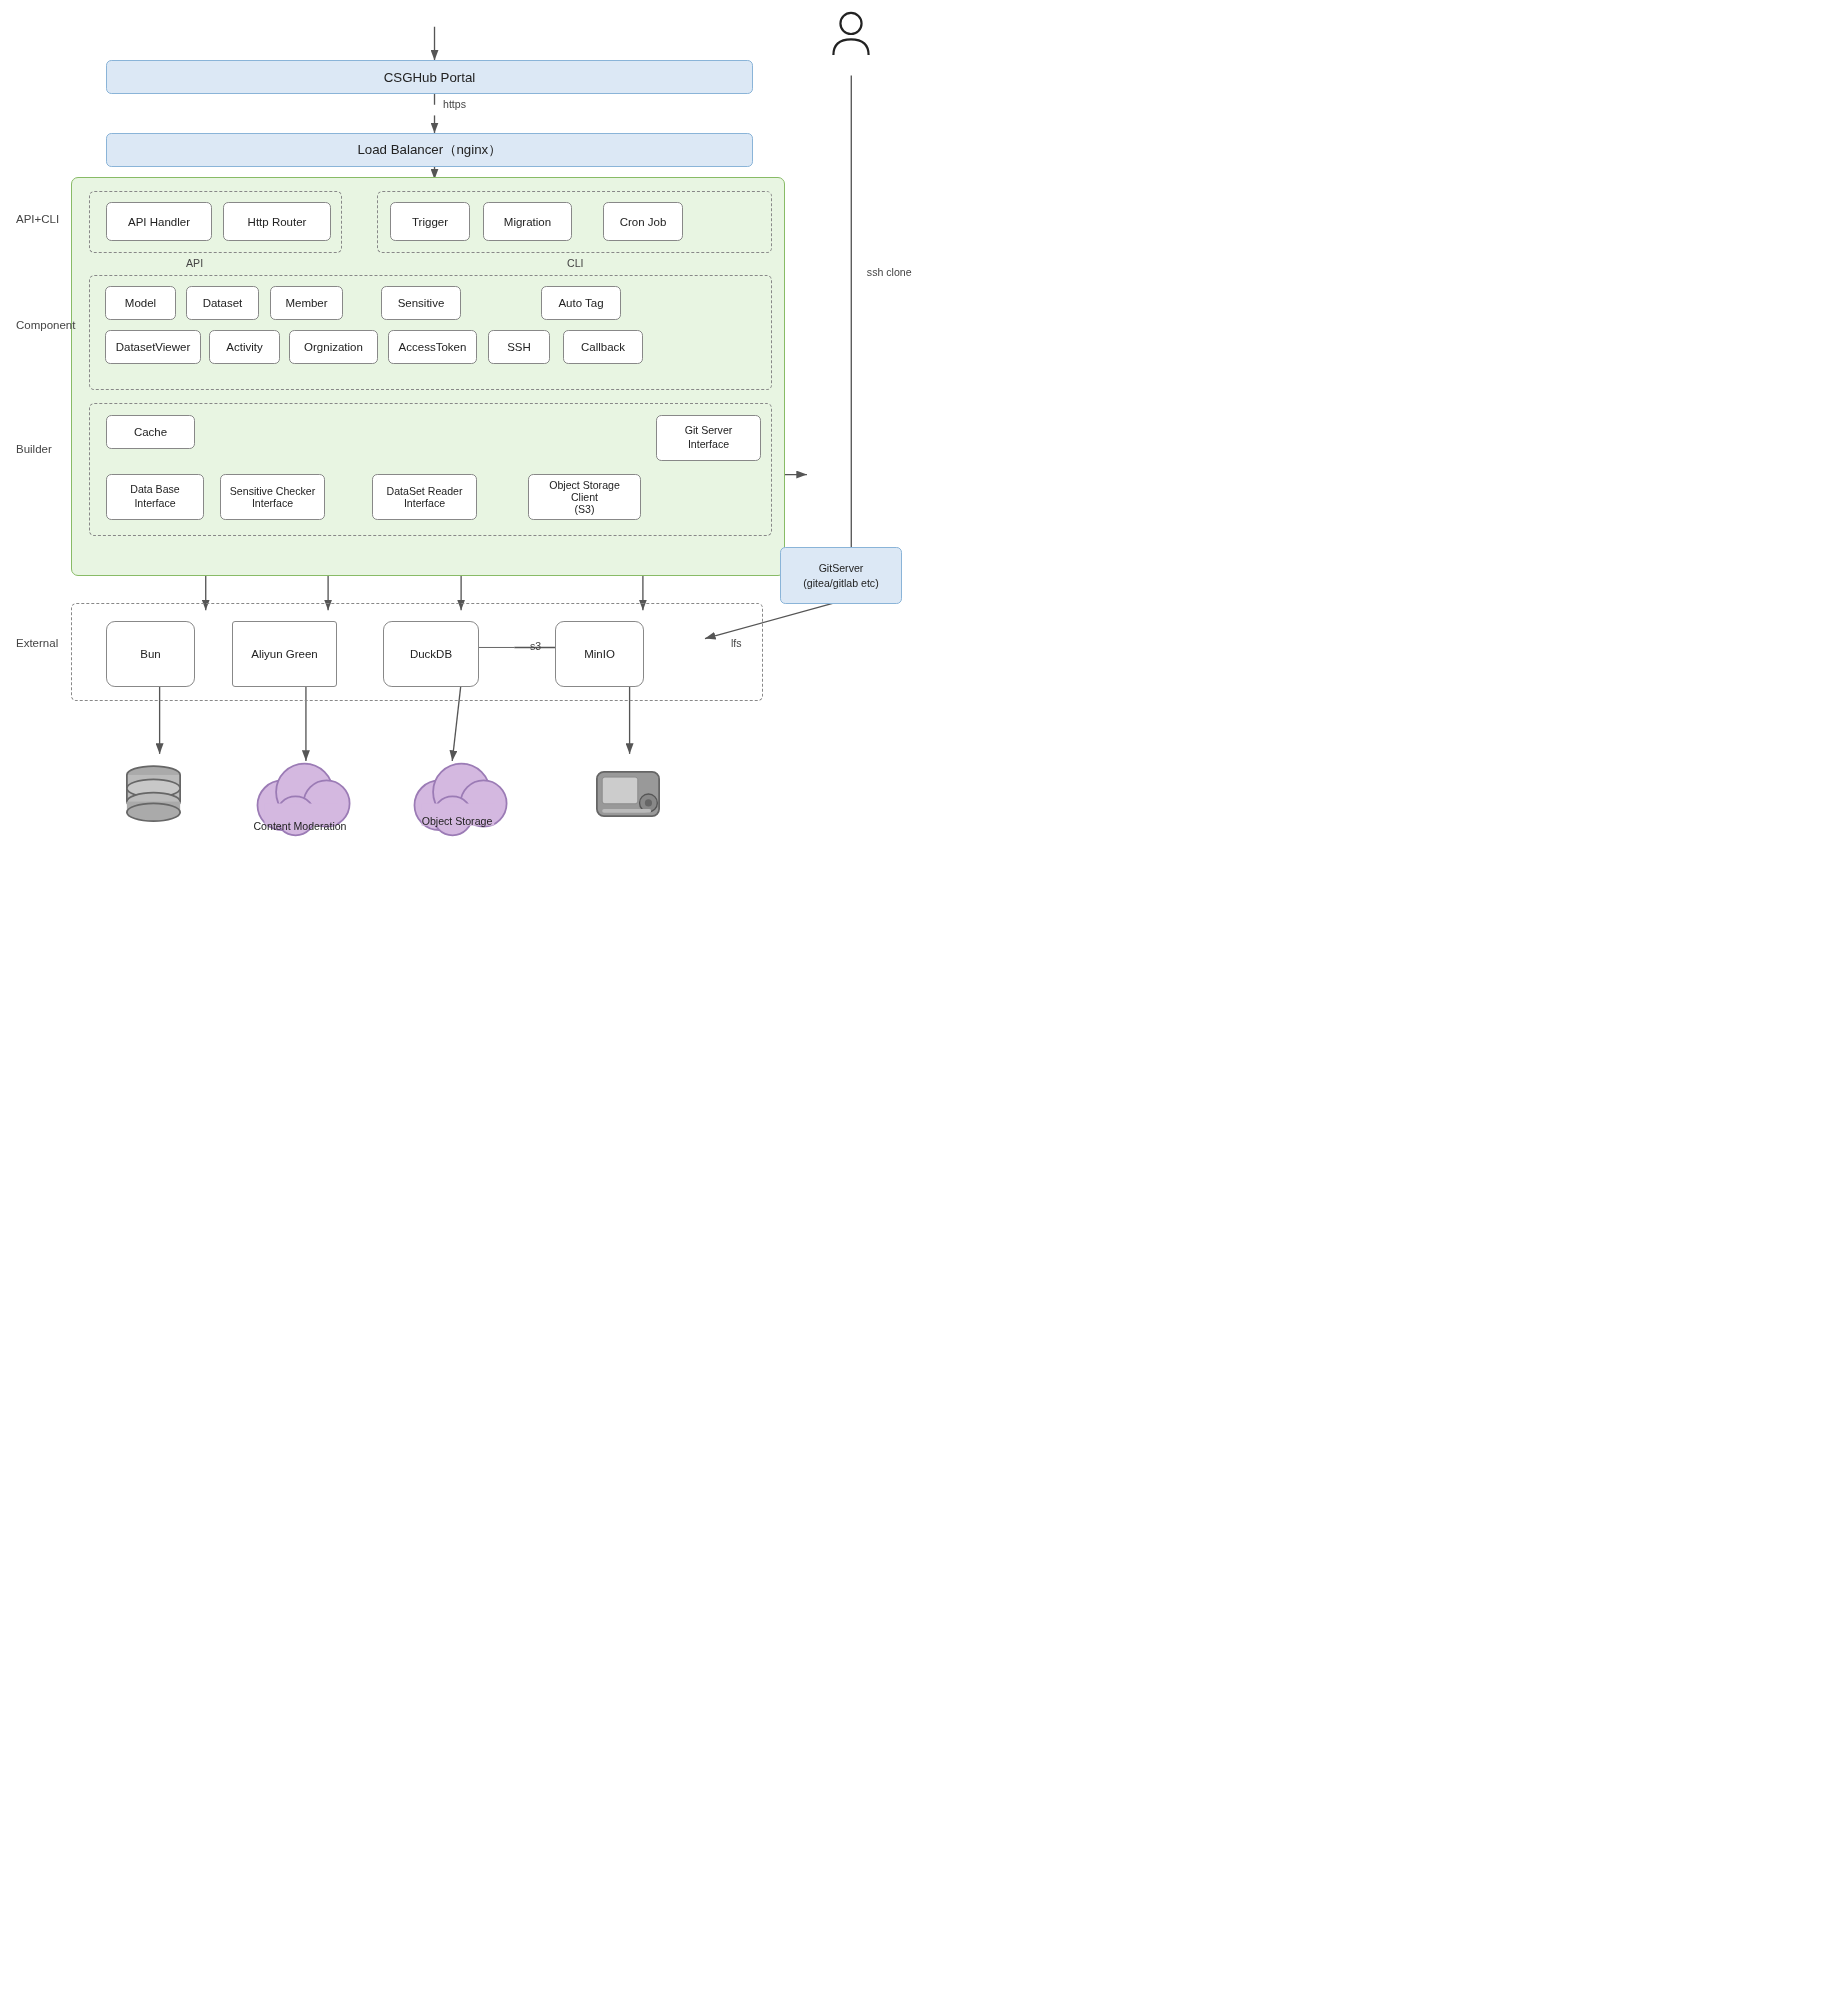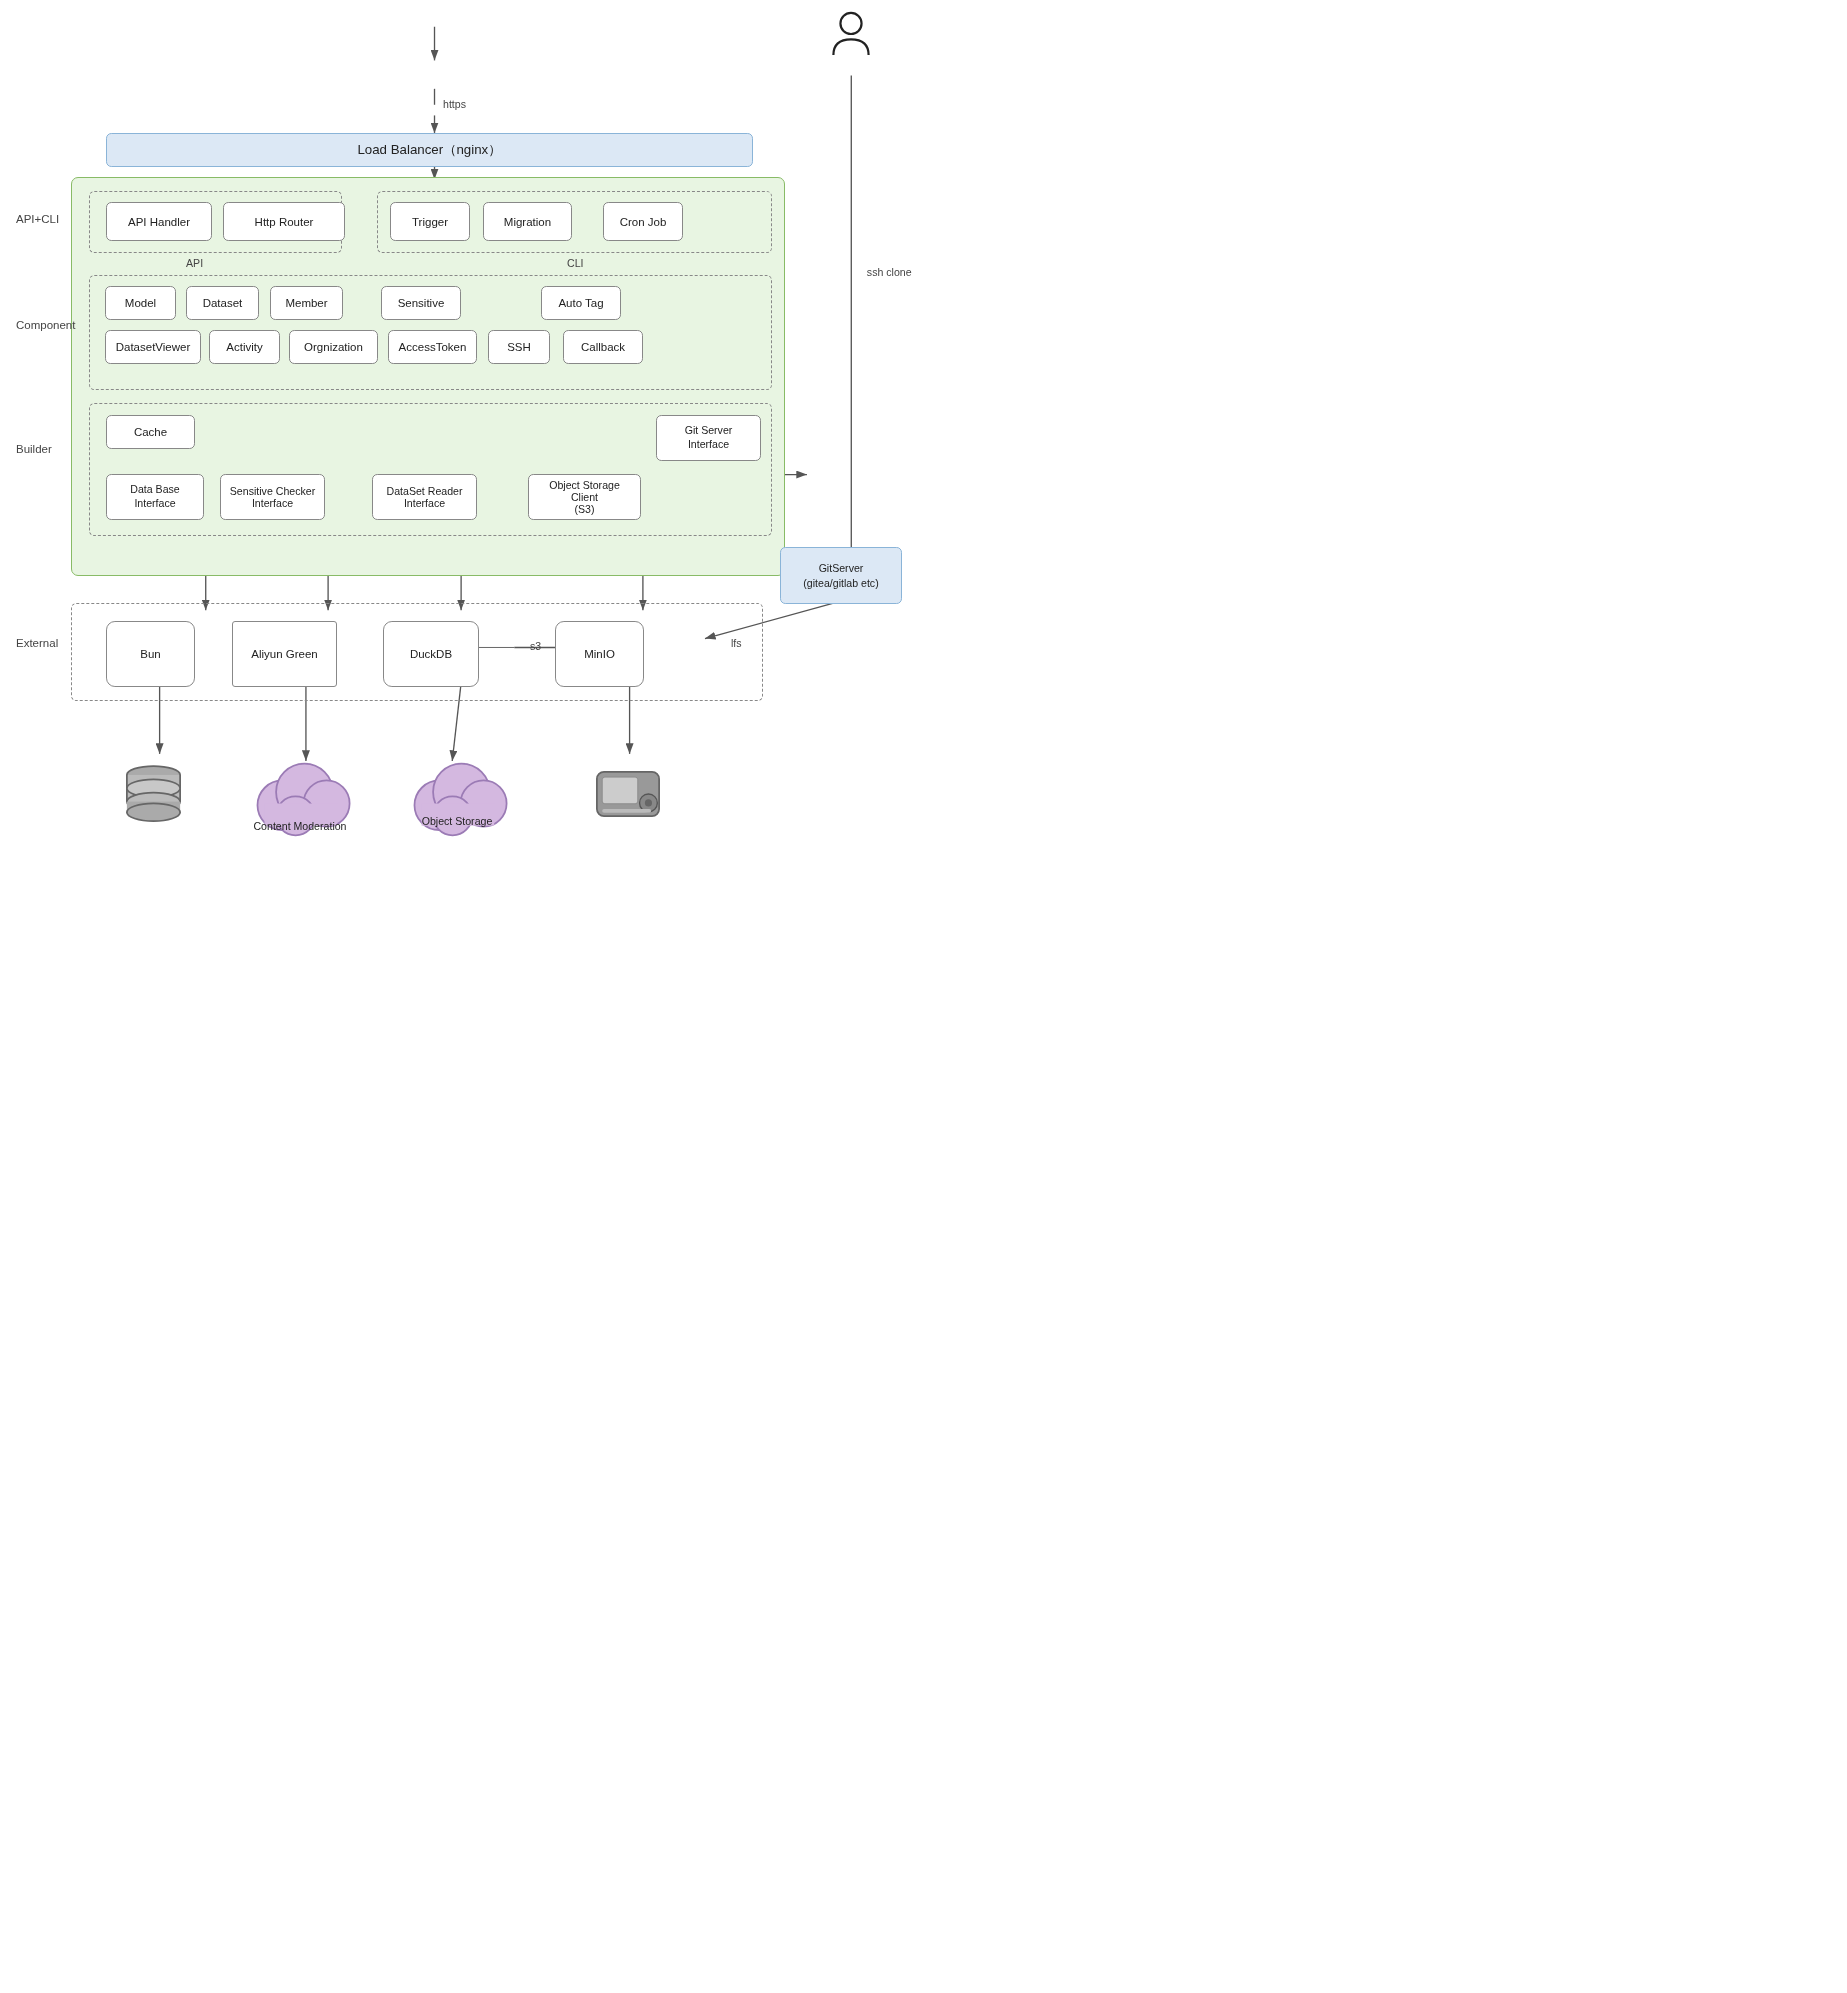--- a/index.html
+++ b/index.html
@@ -187,20 +187,21 @@
 
   <div class="user-icon" style="position:absolute; top:8.9px; right:51px; font-size:0;">
     <svg width="44" height="50" viewBox="0 0 50 56">
       <circle cx="25" cy="16" r="12" fill="none" stroke="#222" stroke-width="2.5"></circle>
       <path d="M5 52 Q5 34 25 34 Q45 34 45 52" fill="none" stroke="#222" stroke-width="2.5"></path>
     </svg>
   </div>
 
   <div class="small-label" style="right:12.4px; top:266px;">ssh clone</div>
 
+  <div class="box" style="left:106px; top:60px; width:647px; height:34px; font-size:13.3px;">CSGHub Portal</div>
 
   <div class="small-label" style="left:443px; top:98px;">https</div>
 
   <div class="box" style="left:106px; top:133px; width:647px; height:34px; font-size:13.3px;">Load Balancer（nginx）</div>
 
   <div class="section-green" style="left:71px; top:177px; width:714px; height:399px;"></div>
 
   <div class="section-label" style="left:16px; top:213px;">API+CLI</div>
 
   <div class="section-label" style="left:16px; top:319px;">Component</div>
@@ -214,21 +215,21 @@
   <div class="small-label" style="left:186px; top:257px;">API</div>
 
   <div class="section-dashed" style="left:377px; top:191px; width:395px; height:62px;"></div>
 
   <div class="small-label" style="left:567px; top:257px;">CLI</div>
 
   <div class="box-white" style="left:106px; top:202px; width:106px; height:39px;">
     <span>API Handler</span>
   </div>
 
-  <div class="box-white" style="left:223px; top:202px; width:122px; height:39px;align-items:center;">
+  <div class="box-white" style="left:223px; top:202px; width:108px; height:39px;align-items:center;">
     <span>Http Router</span>
   </div>
 
   <div class="box-white" style="left:390px; top:202px; width:80px; height:39px;">
     <span>Trigger</span>
   </div>
 
   <div class="box-white" style="left:483px; top:202px; width:89px; height:39px;">
     <span>Migration</span>
   </div>

